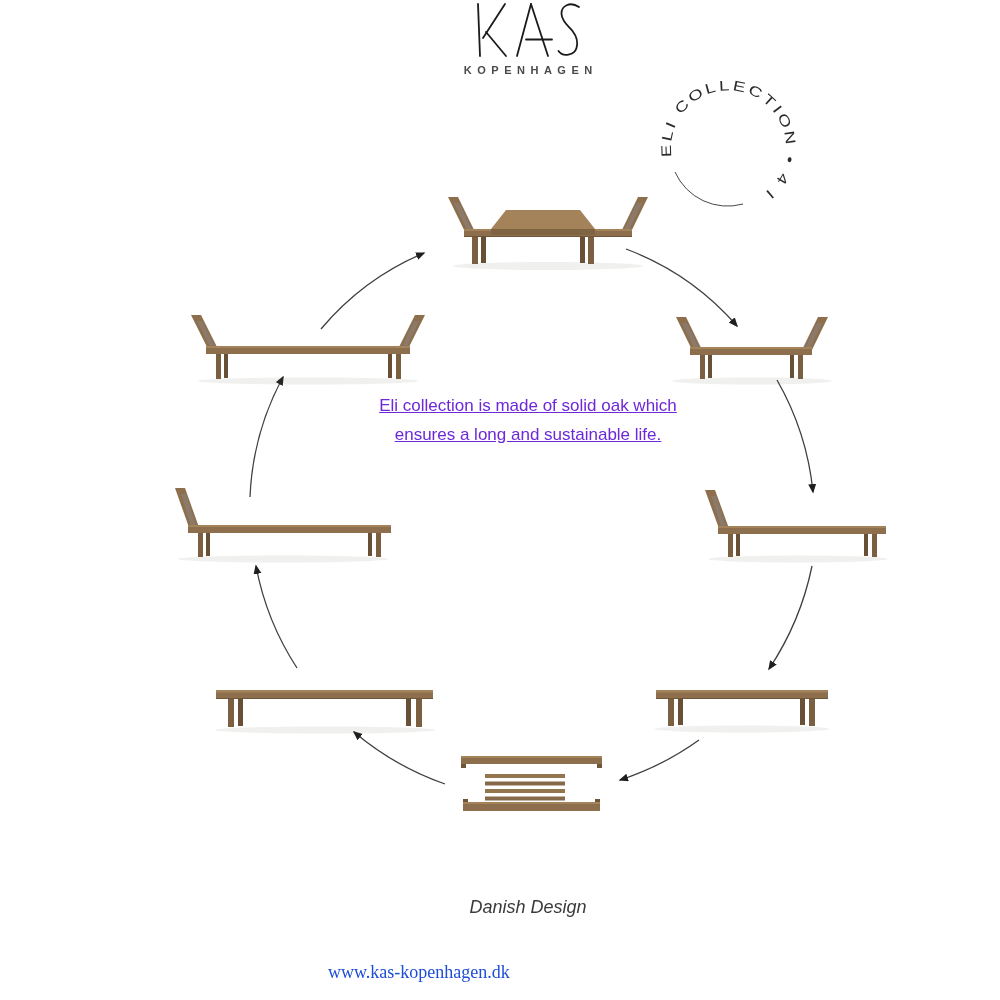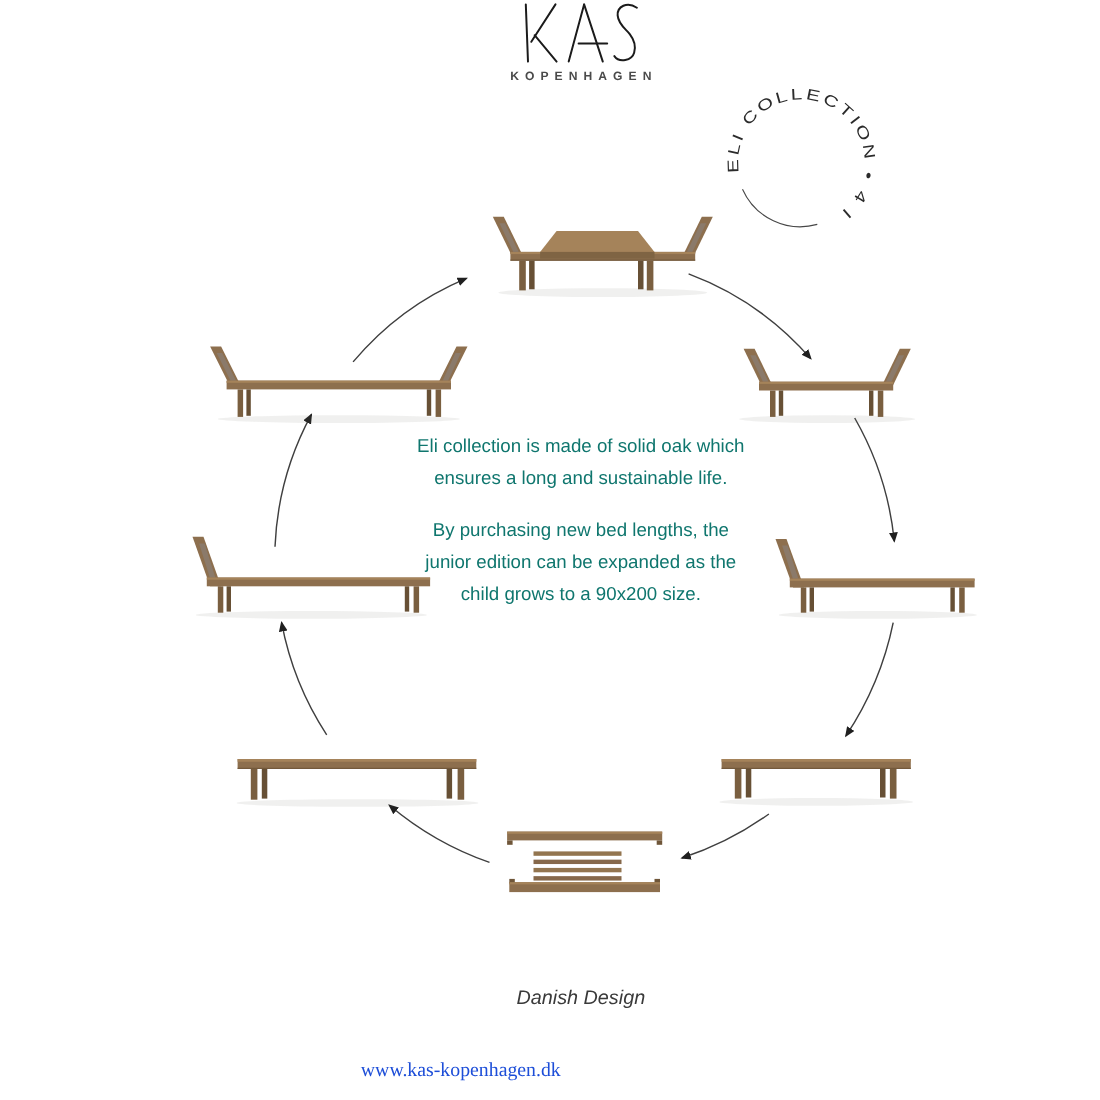--- a/index.html
+++ b/index.html
@@ -11,21 +11,21 @@
   .logo svg{display:block;margin:0 auto;}
   .logo-sub{margin-top:2px;font-size:11px;letter-spacing:5.5px;text-indent:5.5px;
             font-weight:600;color:#4a4a4a;}
 
   .scene{position:absolute;left:0;top:0;width:1000px;height:1000px;}
 
   .badge-text{font-family:"Liberation Sans", sans-serif;font-size:14px;letter-spacing:2px;
               fill:#2b2b2b;}
 
   .desc{position:absolute;left:320px;top:391px;width:360px;text-align:center;}
-  .desc p{margin:0 0 18px 0;font-size:17px;line-height:29px;white-space:pre-line;color:#0f766e;}
+  .desc p{margin:0 0 18px 0;font-size:17px;line-height:29px;white-space:pre-line;color:#6d28d9;text-decoration:underline;}
 
   .tagline{position:absolute;left:250px;top:896px;width:500px;text-align:center;
            font-style:italic;font-size:18px;line-height:22px;color:#3a3a3a;}
   .website{position:absolute;left:300px;top:962px;width:400px;text-align:left;
            font-size:18px;color:#1d4ed8;font-family:Liberation Serif, serif;}
 </style>
 </head>
 <body>
 
 <div class="canvas">
@@ -175,23 +175,20 @@
       <rect x="435" y="799" width="5" height="4" fill="#6f5639"></rect>
       <rect x="567" y="799" width="5" height="4" fill="#6f5639"></rect>
       <rect x="435" y="802" width="137" height="9" fill="#8d6f4e"></rect>
       <rect x="435" y="802" width="137" height="2" fill="#a5835a"></rect>
     </g>
   </svg>
 
   <div class="desc">
     <p>Eli collection is made of solid oak which
 ensures a long and sustainable life.</p>
-    <p>By purchasing new bed lengths, the
-junior edition can be expanded as the
-child grows to a 90x200 size.</p>
   </div>
 
   <div class="tagline">
     <div>Danish Design</div>
   </div>
   <div class="website">www.kas-kopenhagen.dk</div>
 
 </div>
 
 </body></html>

